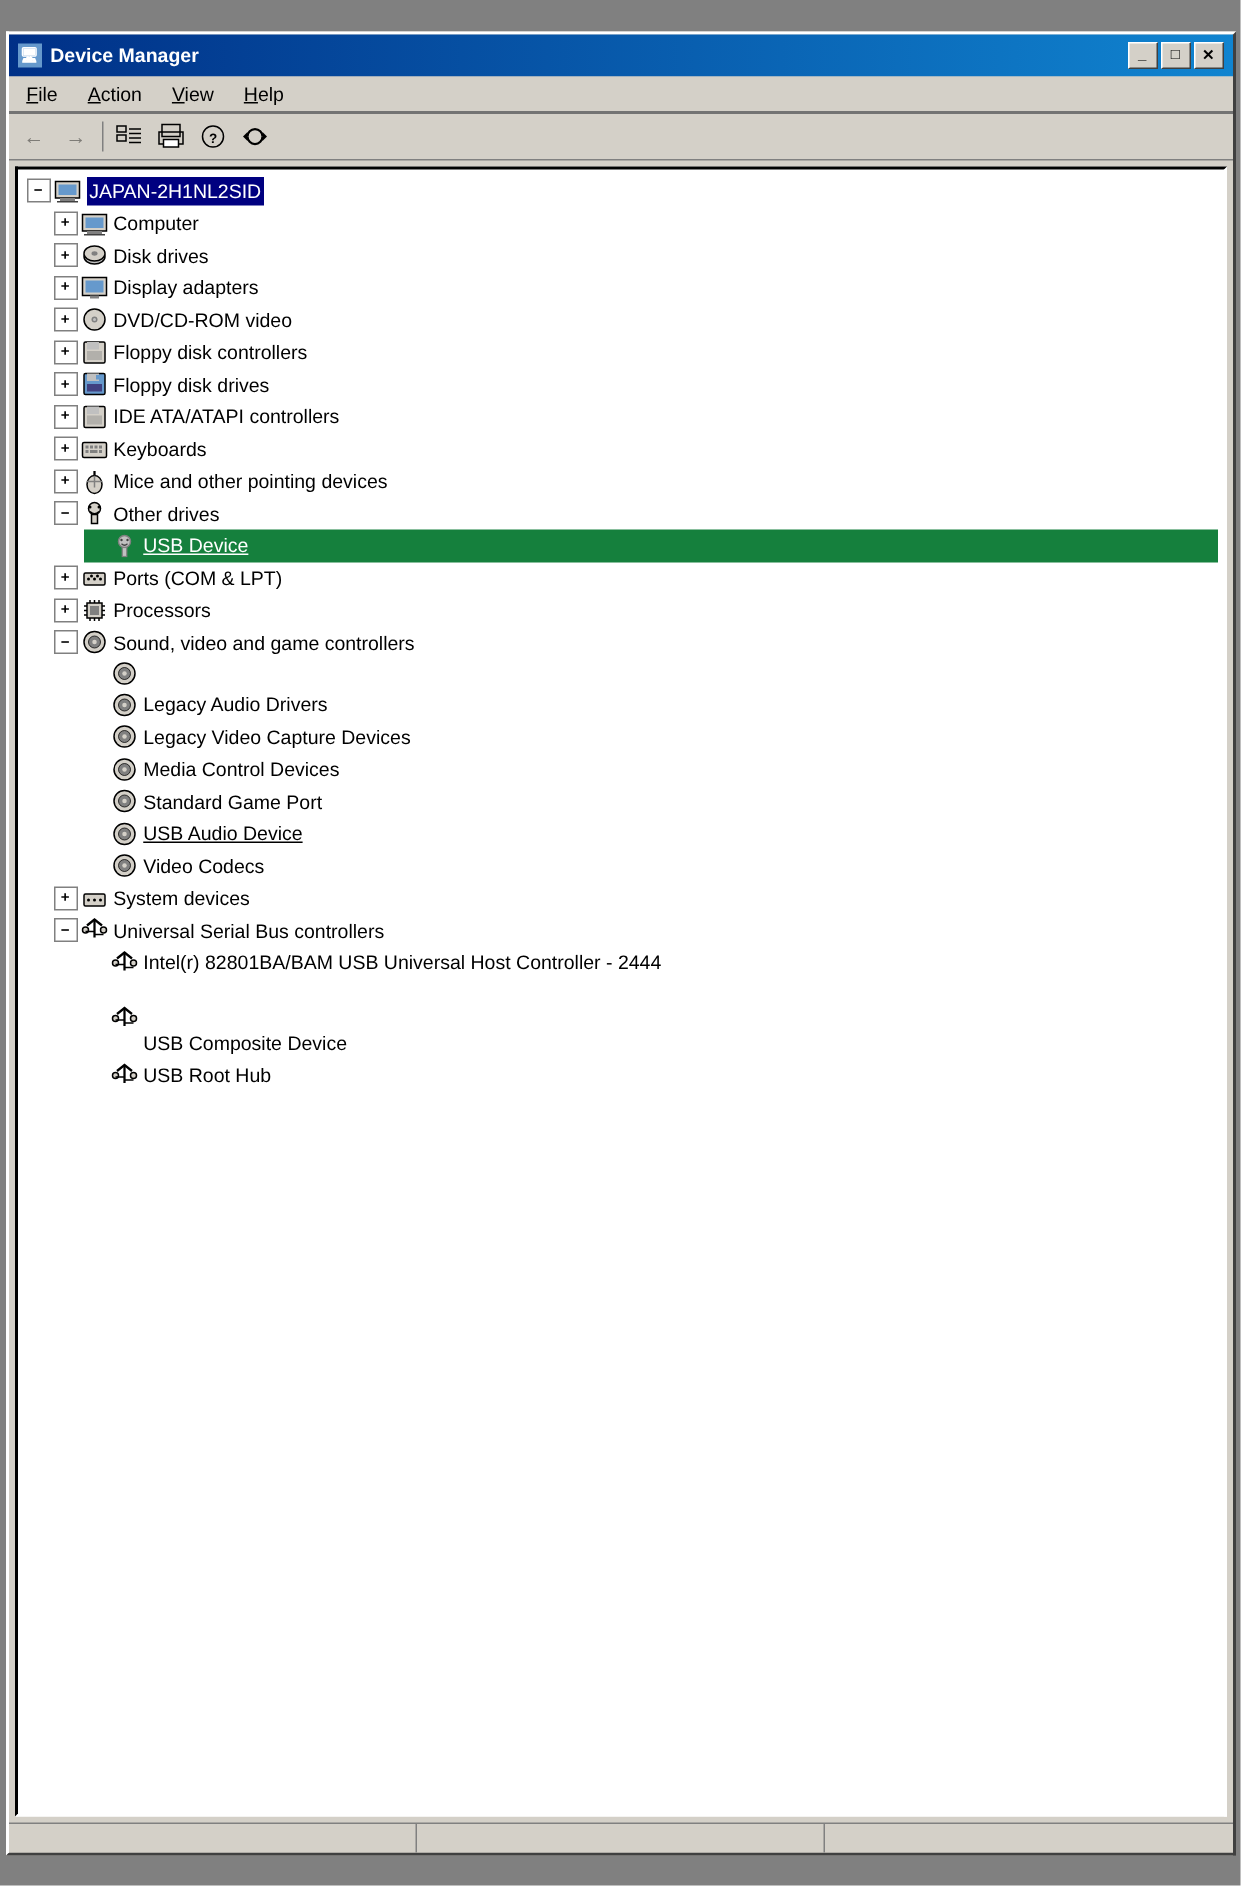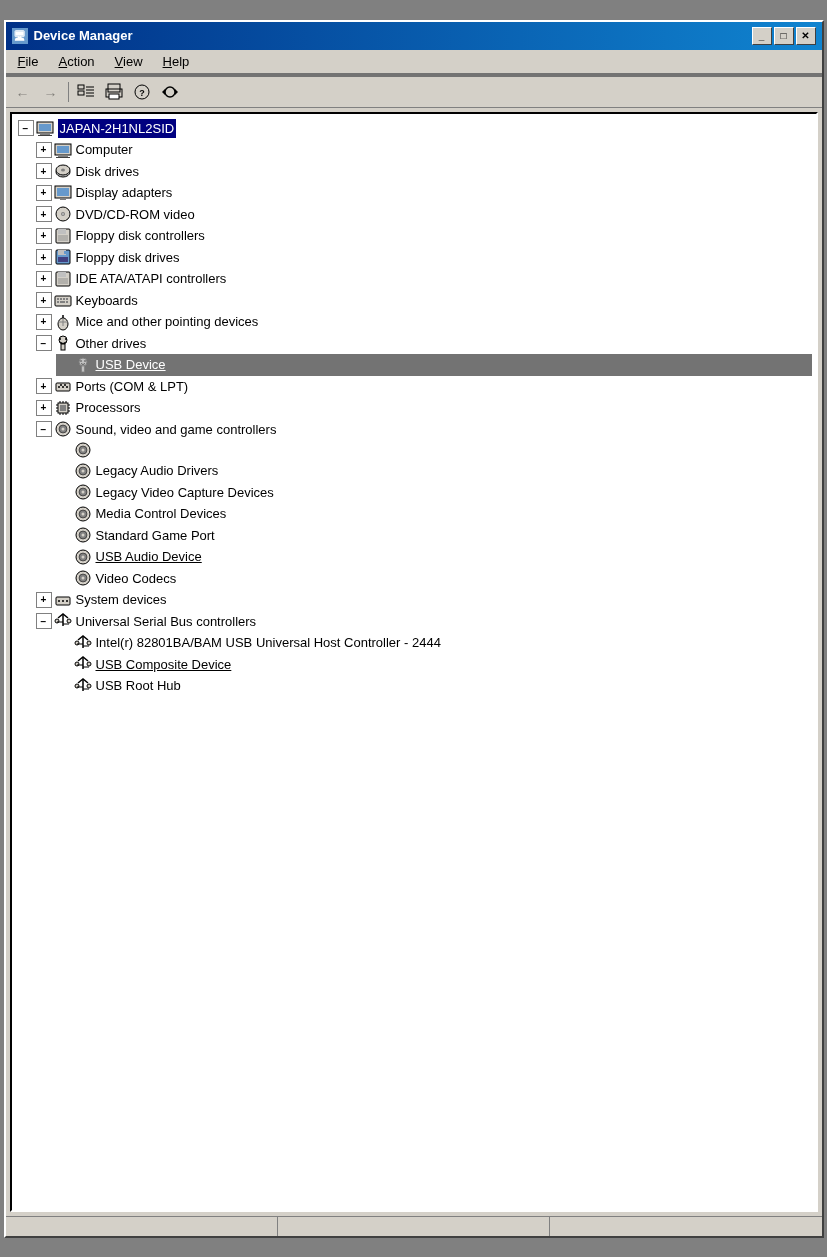--- a/index.html
+++ b/index.html
@@ -62,21 +62,21 @@
       justify-content: center;
       font-size: 10px;
       font-weight: bold;
       color: #000;
     }
     .title-btn.close-btn {
       background: #d4d0c8;
     }
     .menu-bar {
       background: #d4d0c8;
-      border-bottom: 4px solid #737373;
+      border-bottom: 2px solid #737373;
       display: flex;
       padding: 2px 4px;
       gap: 4px;
     }
     .menu-item {
       padding: 2px 8px;
       cursor: pointer;
       color: #000;
       text-decoration: none;
     }
@@ -388,21 +388,21 @@
             <circle cx="9" cy="6" r="4" fill="#d4d0c8" stroke="#000" stroke-width="1"></circle>
             <circle cx="6" cy="5" r="1" fill="#000"></circle>
             <circle cx="12" cy="5" r="1" fill="#000"></circle>
             <path d="M6 8 Q9 11 12 8" fill="none" stroke="#000" stroke-width="1"></path>
             <rect x="7" y="10" width="4" height="6" fill="#d4d0c8" stroke="#000" stroke-width="1"></rect>
           </svg>
         </div>
         <span class="item-label">Other drives</span>
       </div>
 
-      <div class="tree-item indent2" style="background:#737373;text-align:center;">
+      <div class="tree-item indent2" style="background:#15803d;text-align:center;">
         <div class="expand-spacer"></div>
         <div class="item-icon">
           <svg width="18" height="18" viewBox="0 0 18 18">
             <circle cx="9" cy="6" r="4" fill="#c0c0c0" stroke="#808080" stroke-width="1"></circle>
             <circle cx="7" cy="5" r="0.8" fill="#404040"></circle>
             <circle cx="11" cy="5" r="0.8" fill="#404040"></circle>
             <path d="M7 7.5 Q9 9.5 11 7.5" fill="none" stroke="#404040" stroke-width="0.8"></path>
             <rect x="7.5" y="10" width="3" height="6" fill="#c0c0c0" stroke="#808080" stroke-width="0.8"></rect>
           </svg>
         </div>
@@ -592,21 +592,21 @@
         <div class="item-icon">
           <svg width="18" height="18" viewBox="0 0 18 18">
             <path d="M9 2 L9 14" stroke="#000" stroke-width="1.5" fill="none"></path>
             <path d="M4 6 L9 2 L14 6" stroke="#000" stroke-width="1.5" fill="none"></path>
             <circle cx="3" cy="9" r="2" fill="#d4d0c8" stroke="#000" stroke-width="1"></circle>
             <circle cx="15" cy="9" r="2" fill="#d4d0c8" stroke="#000" stroke-width="1"></circle>
             <path d="M9 10 L3 10" stroke="#000" stroke-width="1"></path>
             <path d="M9 12 L15 12" stroke="#000" stroke-width="1"></path>
           </svg>
         </div>
-        <span class="item-label" style="text-decoration:underline;">USB Composite Device</span>
+        <span class="item-label" style="margin-top:32px;">USB Composite Device</span>
       </div>
 
       <div class="tree-item indent2">
         <div class="expand-spacer"></div>
         <div class="item-icon">
           <svg width="18" height="18" viewBox="0 0 18 18">
             <path d="M9 2 L9 14" stroke="#000" stroke-width="1.5" fill="none"></path>
             <path d="M4 6 L9 2 L14 6" stroke="#000" stroke-width="1.5" fill="none"></path>
             <circle cx="3" cy="9" r="2" fill="#d4d0c8" stroke="#000" stroke-width="1"></circle>
             <circle cx="15" cy="9" r="2" fill="#d4d0c8" stroke="#000" stroke-width="1"></circle>

